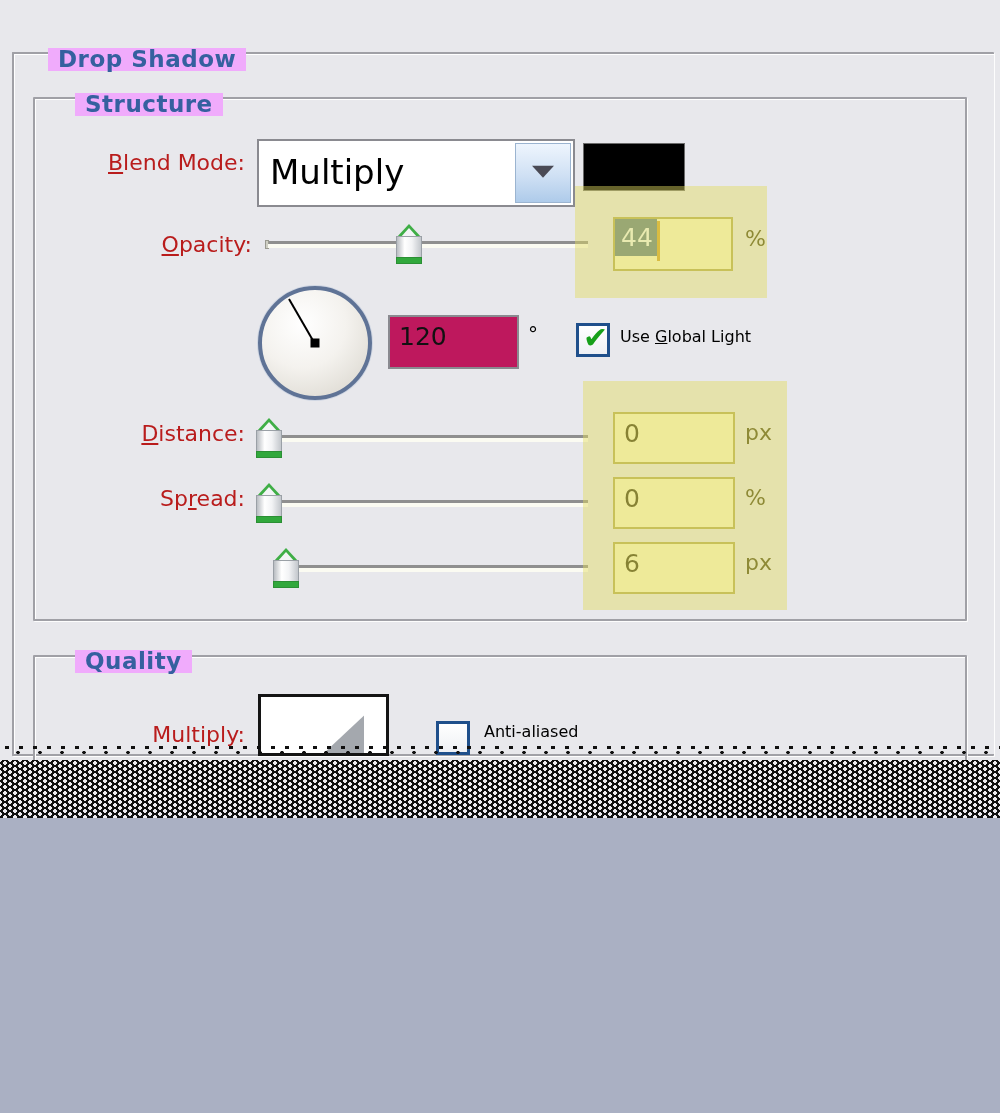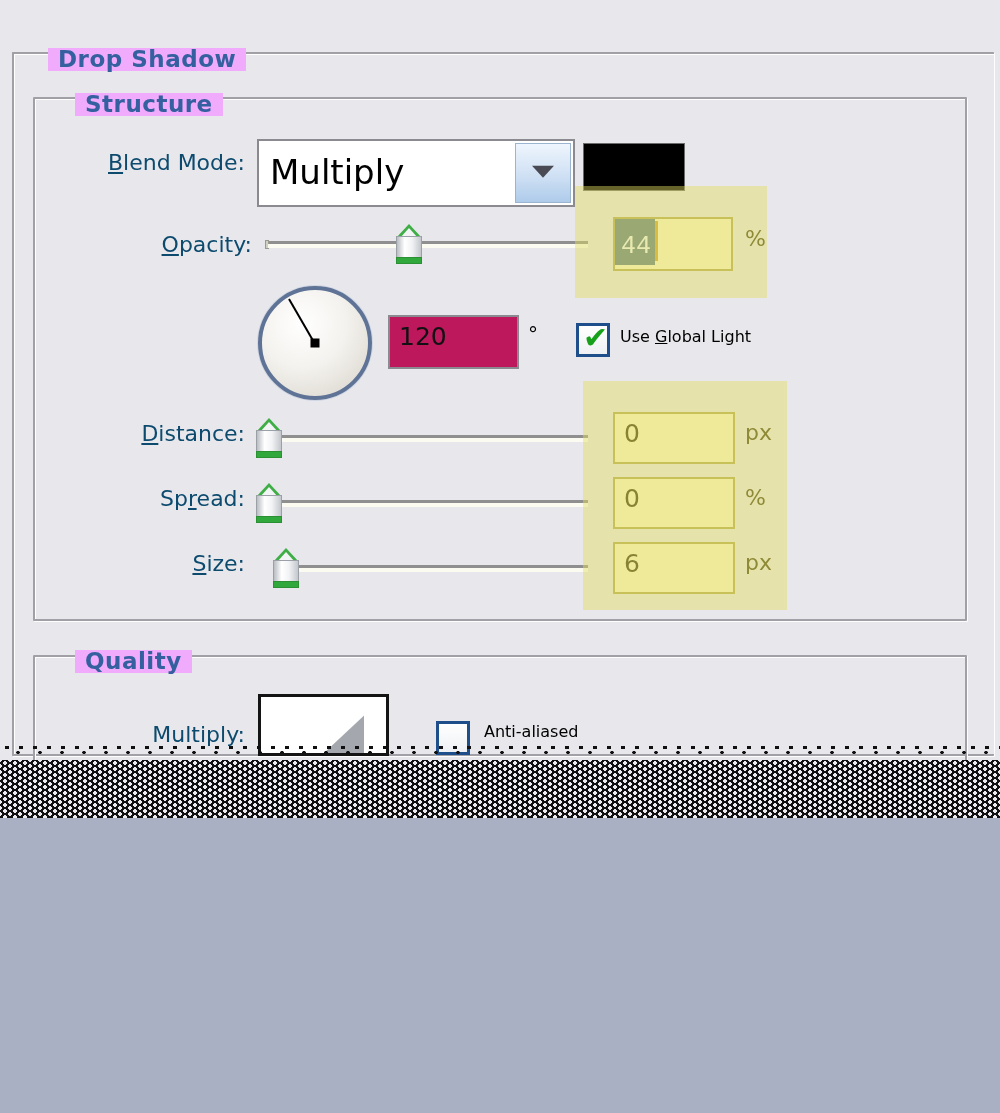--- a/index.html
+++ b/index.html
@@ -21,21 +21,21 @@
   #gb-structure{left:33px;top:97px;width:930px;height:520px;}
   #gb-quality{left:33px;top:655px;width:930px;height:200px;}
 
   .gb-title{position:absolute;color:#35609f;font-weight:bold;font-size:23px;
             letter-spacing:.5px;background:#f0abfc;padding:0 10px;line-height:1;}
   #t-dropshadow{left:48px;top:48px;}
   #t-structure{left:75px;top:93px;}
   #t-quality{left:75px;top:650px;}
 
   
-  .flabel{position:absolute;font-size:22px;color:#0c4a6e;text-align:right;white-space:nowrap;}
+  .flabel{position:absolute;font-size:22px;color:#b91c1c;text-align:right;white-space:nowrap;}
   .flabel u{text-decoration:underline;}
 
   
   #combo{position:absolute;left:257px;top:139px;width:318px;height:68px;
          background:#ffffff;border:2px solid #8a8a90;box-sizing:border-box;}
   #combo-text{position:absolute;left:11px;top:14px;font-size:34px;color:#000;line-height:1;}
   #combo-btn{position:absolute;right:2px;top:2px;width:56px;height:60px;
              background:linear-gradient(180deg,#eef5fd 0%,#cfe0f4 55%,#aecbea 100%);
              border:1px solid #9bb4d0;box-sizing:border-box;}
   #combo-btn:after{content:"";position:absolute;left:50%;top:50%;
@@ -86,21 +86,21 @@
           font-size:25px;color:#111;padding:5px 0 0 9px;}
   .unit{position:absolute;font-size:22px;color:#000;}
 
   
   .tinput.yellow{background:#f8f6c9;border-color:#b2ac54;color:#3c3a12;}
   .unit.yellow{color:#4a4714;}
 
   
   #f-opacity{left:613px;top:217px;width:120px;height:54px;padding:0;}
   #f-opacity .sel{display:inline-block;background:#5f7f84;color:#eef6f2;
-          font-size:25px;padding:14px 4px 4px 6px;line-height:1.1;font-family:Liberation Mono, monospace;}
+          font-size:25px;padding:5px 4px 4px 6px;line-height:1.1;}
   #f-opacity .caret{display:inline-block;width:3px;height:40px;background:#d2a32a;
           vertical-align:top;margin-top:2px;}
 
   
   .cbox{position:absolute;width:34px;height:34px;background:#fff;
         border:3px solid #1f4f8b;box-sizing:border-box;
         background:linear-gradient(180deg,#ffffff 0%,#eef0f4 100%);}
   .cbox .tick{position:absolute;left:4px;top:-3px;font-size:30px;color:#17a01a;
         font-weight:bold;line-height:1;font-family:"DejaVu Sans",sans-serif;}
   .cblabel{position:absolute;font-size:16px;color:#000;white-space:nowrap;}
@@ -197,21 +197,20 @@
     <div class="thumb" style="left:-14px;">
       <span class="roof"></span>
         <span class="roof-in"></span>
         <span class="body"></span>
         <span class="foot"></span>
     </div>
   </div>
   <div class="tinput yellow" style="left:613px;top:477px;width:122px;height:52px;">0</div>
   <div class="unit yellow" style="left:745px;top:485px;">%</div>
 
-  <div class="flabel" style="left:55px;top:551px;width:190px;"><u>S</u>ize:</div>
   <div class="slider" style="left:285px;top:556px;width:303px;">
     <div class="track"></div>
     <div class="thumb" style="left:-14px;">
       <span class="roof"></span>
         <span class="roof-in"></span>
         <span class="body"></span>
         <span class="foot"></span>
     </div>
   </div>
   <div class="tinput yellow" style="left:613px;top:542px;width:122px;height:52px;">6</div>

